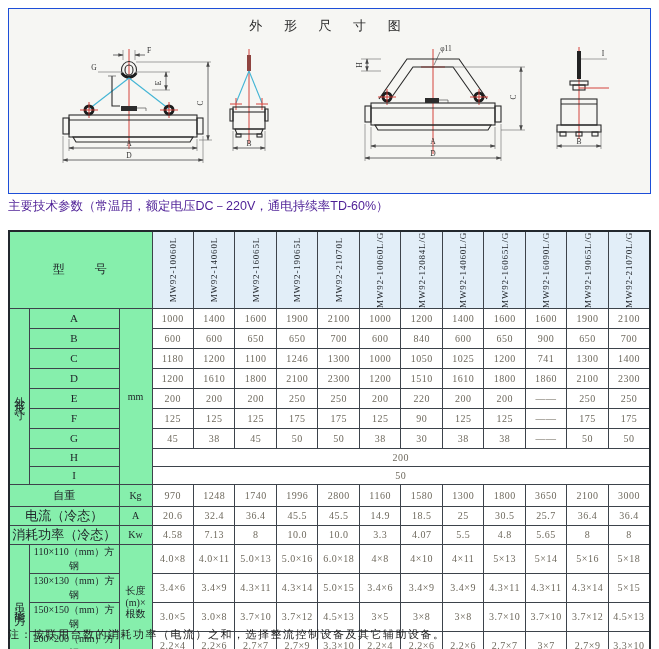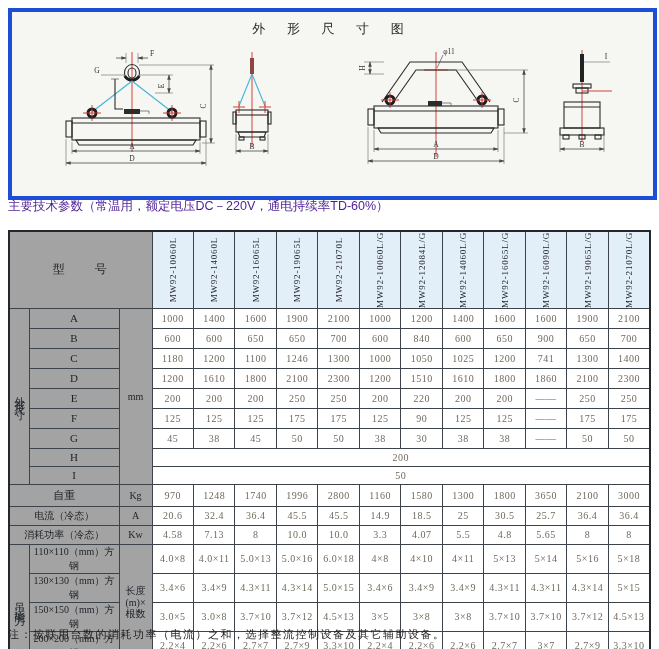--- a/index.html
+++ b/index.html
@@ -2,21 +2,21 @@
 <html><head>
 <meta charset="utf-8">
 <style>
   html,body{margin:0;padding:0;}
   body{width:659px;height:649px;background:#ffffff;overflow:hidden;
        font-family:"Liberation Serif","DejaVu Serif",serif;color:#222;}
   #page{position:relative;width:659px;height:649px;background:#fff;}
 
   
   .diagram{position:absolute;left:8px;top:8px;width:641px;height:184px;
-           background:#f6f6f3;border:4px solid #1d4ed8;}
+           background:#f6f6f3;border:1px solid #1d4ed8;}
   .diagram-title{position:absolute;left:0;top:8px;width:100%;text-align:center;
                  font-family:"Liberation Sans","DejaVu Sans",sans-serif;
                  font-size:13px;letter-spacing:9px;color:#2a2a2a;}
   .diagram svg{position:absolute;left:0;top:30px;}
   .part{stroke:#2b2b2b;stroke-width:1.1;fill:none;}
   .heavy{stroke:#1d1d1d;stroke-width:3;fill:none;}
   .thin{stroke:#555;stroke-width:0.7;fill:none;}
   .dim{stroke:#4a4a4a;stroke-width:0.8;fill:none;}
   .ext{stroke:#6a6a6a;stroke-width:0.6;fill:none;}
   .red{stroke:#d03028;stroke-width:0.9;fill:none;}
@@ -29,28 +29,28 @@
                   font-size:12.5px;color:#4c1d95;}
   .footnote{position:absolute;left:8px;top:627px;font-size:11px;color:#1d1d1d;
             letter-spacing:1.5px;}
 
   
   table.spec{position:absolute;left:8px;top:230px;width:643px;
              border-collapse:collapse;table-layout:fixed;
              border:2px solid #23282e;}
   table.spec td{border:1px solid #3d434b;padding:0 1px;text-align:center;
                 vertical-align:middle;overflow:hidden;}
-  td.lbl{background:#a3a3a3;color:#1d2126;font-size:11px;}
+  td.lbl{background:#86efac;color:#1d2126;font-size:11px;}
   td.v{background:#ffffff;color:#6f6a5e;font-size:10px;letter-spacing:0.5px;}
   td.model{background:#e2eef8;}
   td.mh{font-size:12px;letter-spacing:2px;}
   td.unit{font-size:10px;}
   td.capu{white-space:pre-line;line-height:1.18;font-size:10px;}
   td.cap{font-size:10px;}
-  td.small-lbl{font-size:10px;}
+  td.small-lbl{font-size:13px;}
   .vmodel{writing-mode:vertical-rl;transform:rotate(180deg);margin:0 auto;
           font-size:9px;letter-spacing:0.8px;color:#22262b;white-space:nowrap;}
   .vgroup{writing-mode:vertical-lr;text-orientation:upright;margin:0 auto;
           font-size:11px;letter-spacing:4px;color:#1d2126;}
   tr.hdr>td{height:72px;}
   tr.r19>td{height:19px;}
   tr.r17>td{height:17px;}
   tr.r21>td{height:21px;}
   tr.r18>td{height:18px;}
 </style>

